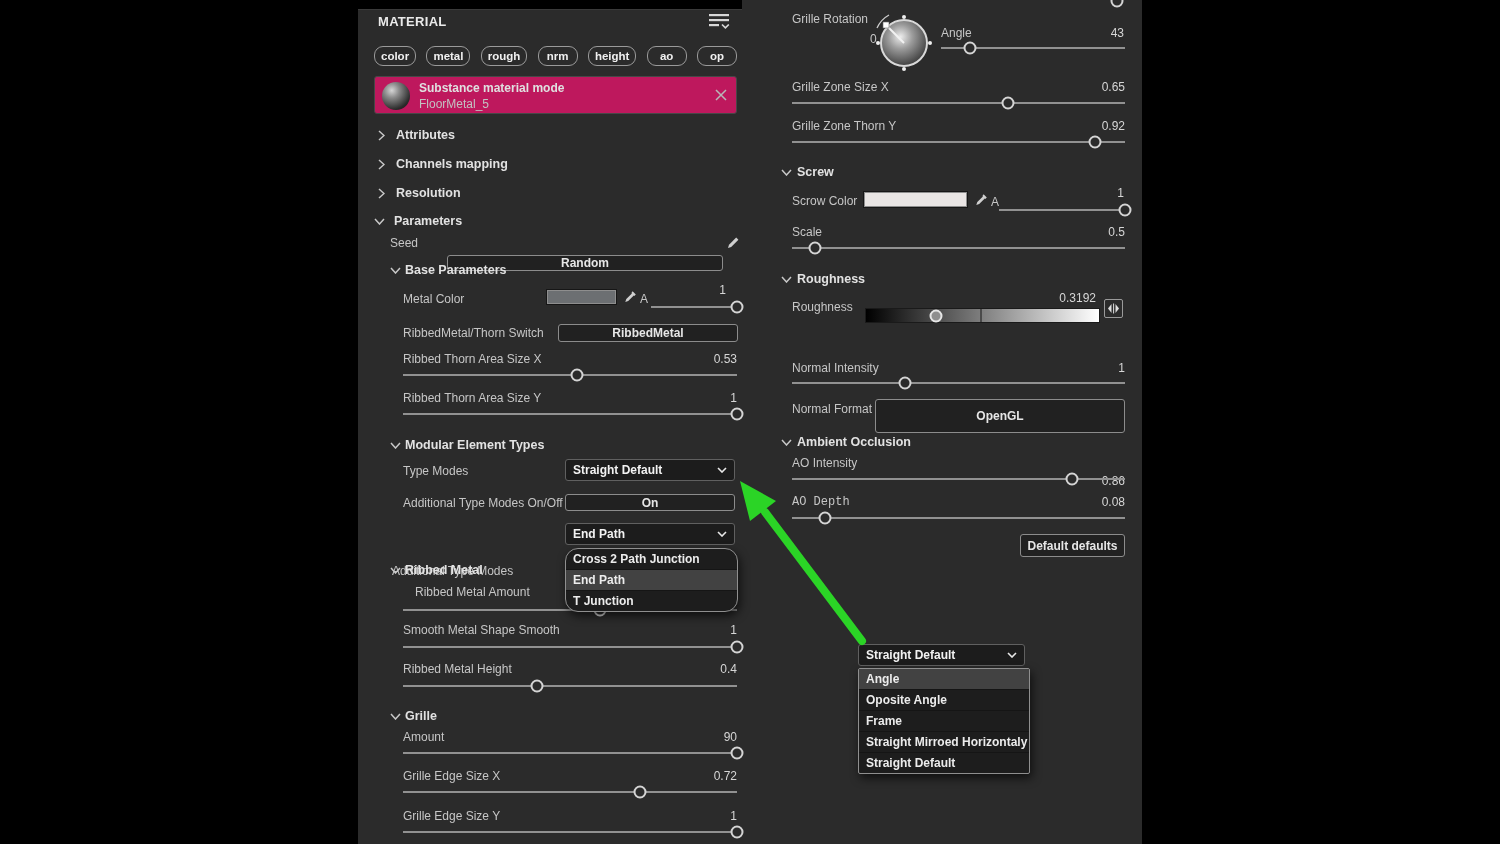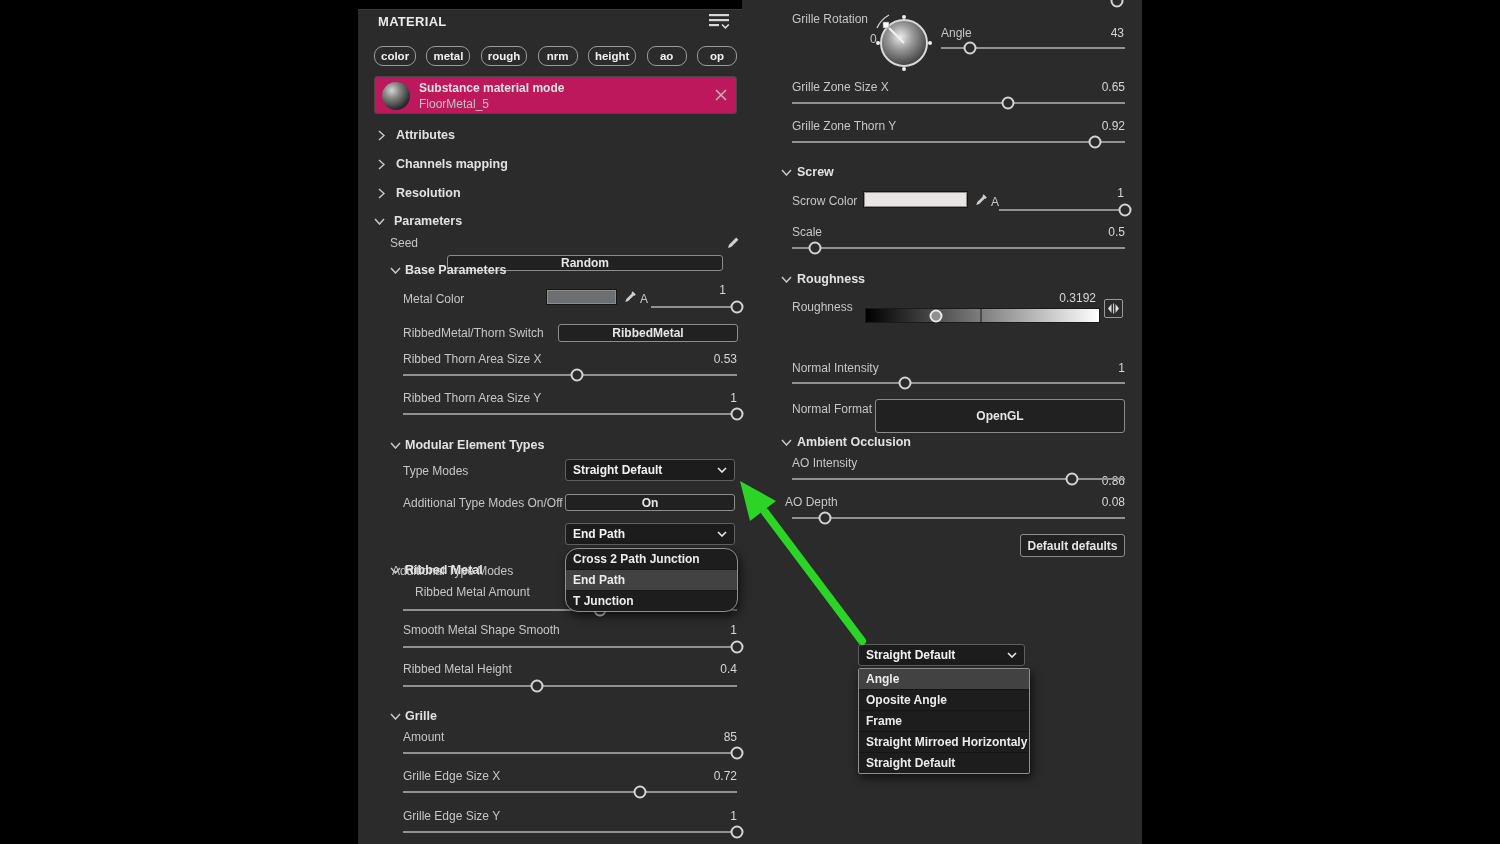--- a/index.html
+++ b/index.html
@@ -186,21 +186,21 @@
     <span class="handle" style="left:40%;"></span>
   </div>
 
   <div class="a" style="left:0;top:709px;width:384px;height:16px;">
     <svg class="a" style="left:32px;top:4px;" width="11" height="7" viewBox="0 0 11 7">
         <path d="M1 1l4.5 5L10 1" fill="none" stroke="#c8c8c8" stroke-width="1.5"></path>
       </svg>
     <span class="a sect" style="left:47px;top:0;">Grille</span>
   </div>
   <span class="a lbl" style="left:45px;top:730px;">Amount</span>
-  <span class="a val" style="right:5px;top:730px;">85</span>
+  <span class="a val" style="right:5px;top:730px;">90</span>
   <div class="a track" style="left:45px;right:5px;top:752px;">
     <span class="handle" style="left:100%;"></span>
   </div>
 
   <span class="a lbl" style="left:45px;top:769px;">Grille Edge Size X</span>
   <span class="a val" style="right:5px;top:769px;">0.72</span>
   <div class="a track" style="left:45px;right:5px;top:791px;">
     <span class="handle" style="left:71%;"></span>
   </div>
 
@@ -306,21 +306,21 @@
     <svg class="a" style="left:6px;top:4px;" width="11" height="7" viewBox="0 0 11 7">
         <path d="M1 1l4.5 5L10 1" fill="none" stroke="#c8c8c8" stroke-width="1.5"></path>
       </svg>
     <span class="a sect" style="left:22px;top:0;">Ambient Occlusion</span>
   </div>
   <span class="a lbl" style="left:17px;top:456px;">AO Intensity</span>
   <span class="a val" style="right:17px;top:456px;margin-top:18px;">0.86</span>
   <div class="a track" style="left:17px;right:17px;top:478px;">
     <span class="handle" style="left:84%;"></span>
   </div>
-  <span class="a lbl" style="left:10px;top:495px;">AO Depth</span>
+  <span class="a lbl" style="left:17px;top:495px;font-family:Liberation Mono, monospace;">AO Depth</span>
   <span class="a val" style="right:17px;top:495px;">0.08</span>
   <div class="a track" style="left:17px;right:17px;top:517px;">
     <span class="handle" style="left:10%;"></span>
   </div>
 
   <div class="a btn" style="left:245px;top:534px;width:105px;height:23px;">Default defaults</div>
 </div>
 
 <div class="a ddlist" style="left:565px;top:548px;width:173px;z-index:40;border-radius:13px;">
   <div class="dditem">Cross 2 Path Junction</div>

